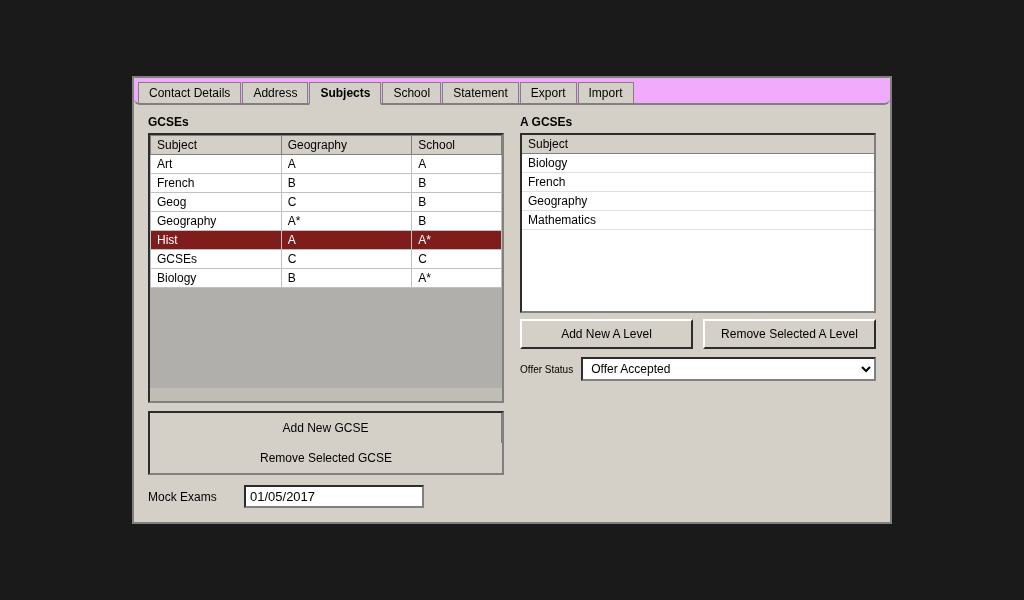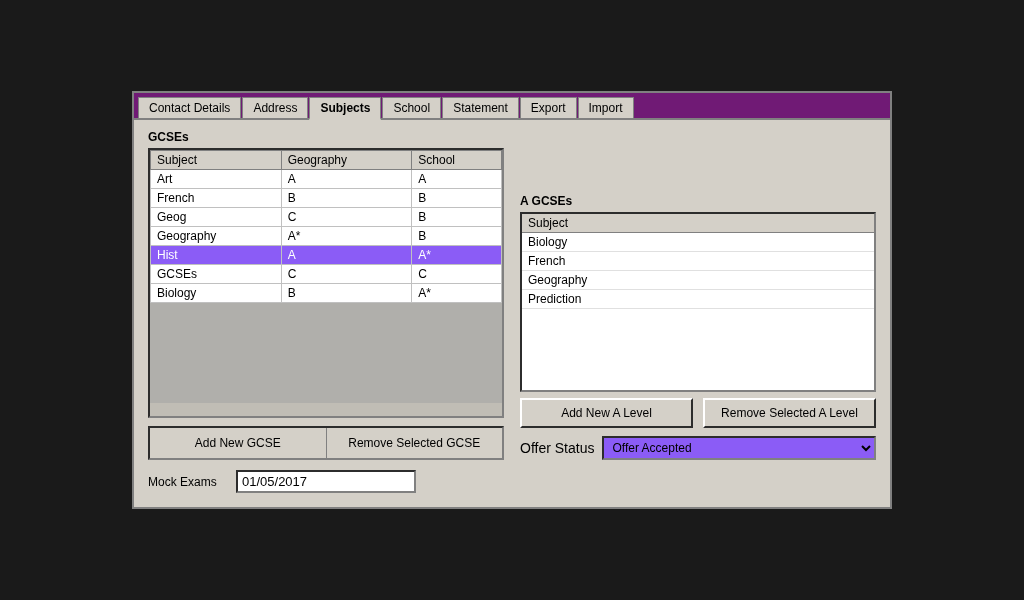--- a/index.html
+++ b/index.html
@@ -14,24 +14,25 @@
       height: 600px;
     }
     .window {
       background: #d4d0c8;
       border: 2px solid #808080;
       width: 760px;
       padding: 0;
     }
     .tab-bar {
       display: flex;
-      background: #701a75;
+      background: #f0abfc;
       border-bottom: 2px solid #808080;
       padding: 4px 4px 0 4px;
       gap: 1px;
+      border-radius: 6px;
     }
     .tab {
       padding: 3px 10px;
       background: #d4d0c8;
       border: 1px solid #808080;
       border-bottom: none;
       cursor: pointer;
       font-size: 12px;
       color: #000;
     }
@@ -43,21 +44,20 @@
       z-index: 1;
       position: relative;
     }
     .content {
       padding: 10px 14px 14px 14px;
       background: #d4d0c8;
     }
     .two-col {
       display: flex;
       gap: 16px;
-      align-items: flex-end;
     }
     .left-col {
       flex: 1;
     }
     .right-col {
       flex: 1;
     }
     .section-label {
       font-size: 12px;
       font-weight: bold;
@@ -83,21 +83,21 @@
       font-weight: normal;
       font-size: 12px;
     }
     table td {
       border: 1px solid #c0c0c0;
       padding: 2px 6px;
       font-size: 12px;
       background: #fff;
     }
     table tr.selected td {
-      background: #8b5cf6;
+      background: #7f1d1d;
       color: #fff;
     }
     .a-levels-list {
       border: 2px inset #808080;
       background: #fff;
       height: 180px;
       overflow: auto;
     }
     .a-levels-list .al-row {
       padding: 2px 6px;
@@ -107,20 +107,21 @@
     }
     .a-levels-list .al-row.header {
       background: #d4d0c8;
       font-weight: normal;
       border-bottom: 1px solid #808080;
     }
     .gcse-btn-row {
       display: flex;
       margin-top: 8px;
       border: 2px inset #808080;
+      flex-direction: column;
     }
     .gcse-btn {
       flex: 1;
       padding: 8px 12px;
       background: #d4d0c8;
       border: none;
       border-right: 1px solid #808080;
       cursor: pointer;
       font-size: 12px;
       text-align: center;
@@ -129,36 +130,36 @@
     .gcse-btn:last-child {
       border-right: none;
     }
     .offer-row {
       display: flex;
       align-items: center;
       margin-top: 8px;
       gap: 8px;
     }
     .offer-label {
-      font-size: 14px;
+      font-size: 10px;
       color: #000;
       white-space: nowrap;
     }
     .offer-select {
       flex: 1;
       font-size: 12px;
       padding: 2px 4px;
-      background: #8b5cf6;
+      background: #ffffff;
       border: 2px inset #808080;
     }
     .mock-row {
       display: flex;
       align-items: center;
       margin-top: 10px;
-      gap: 8px;
+      gap: 16px;
     }
     .mock-label {
       font-size: 12px;
       color: #000;
       width: 80px;
     }
     .mock-input {
       font-size: 13px;
       padding: 2px 4px;
       border: 2px inset #808080;
@@ -261,21 +262,21 @@
       </div>
 
       <div class="right-col">
         <div class="section-label">A GCSEs</div>
         <div class="a-levels-list">
           <div class="al-row header">Subject</div>
           <div id="a-levels-rows">
               <div class="al-row">Biology</div>
               <div class="al-row">French</div>
               <div class="al-row">Geography</div>
-              <div class="al-row">Prediction</div>
+              <div class="al-row">Mathematics</div>
             </div>
         </div>
         <div class="a-btn-row">
           <button class="a-btn">Add New A Level</button>
           <button class="a-btn">Remove Selected A Level</button>
         </div>
         <div class="offer-row">
           <span class="offer-label">Offer Status</span>
           <select class="offer-select" id="offer-select"><option value="Offer Accepted">Offer Accepted</option><option value="Offer Pending">Offer Pending</option><option value="Offer Declined">Offer Declined</option><option value="No Offer">No Offer</option></select>
         </div>

